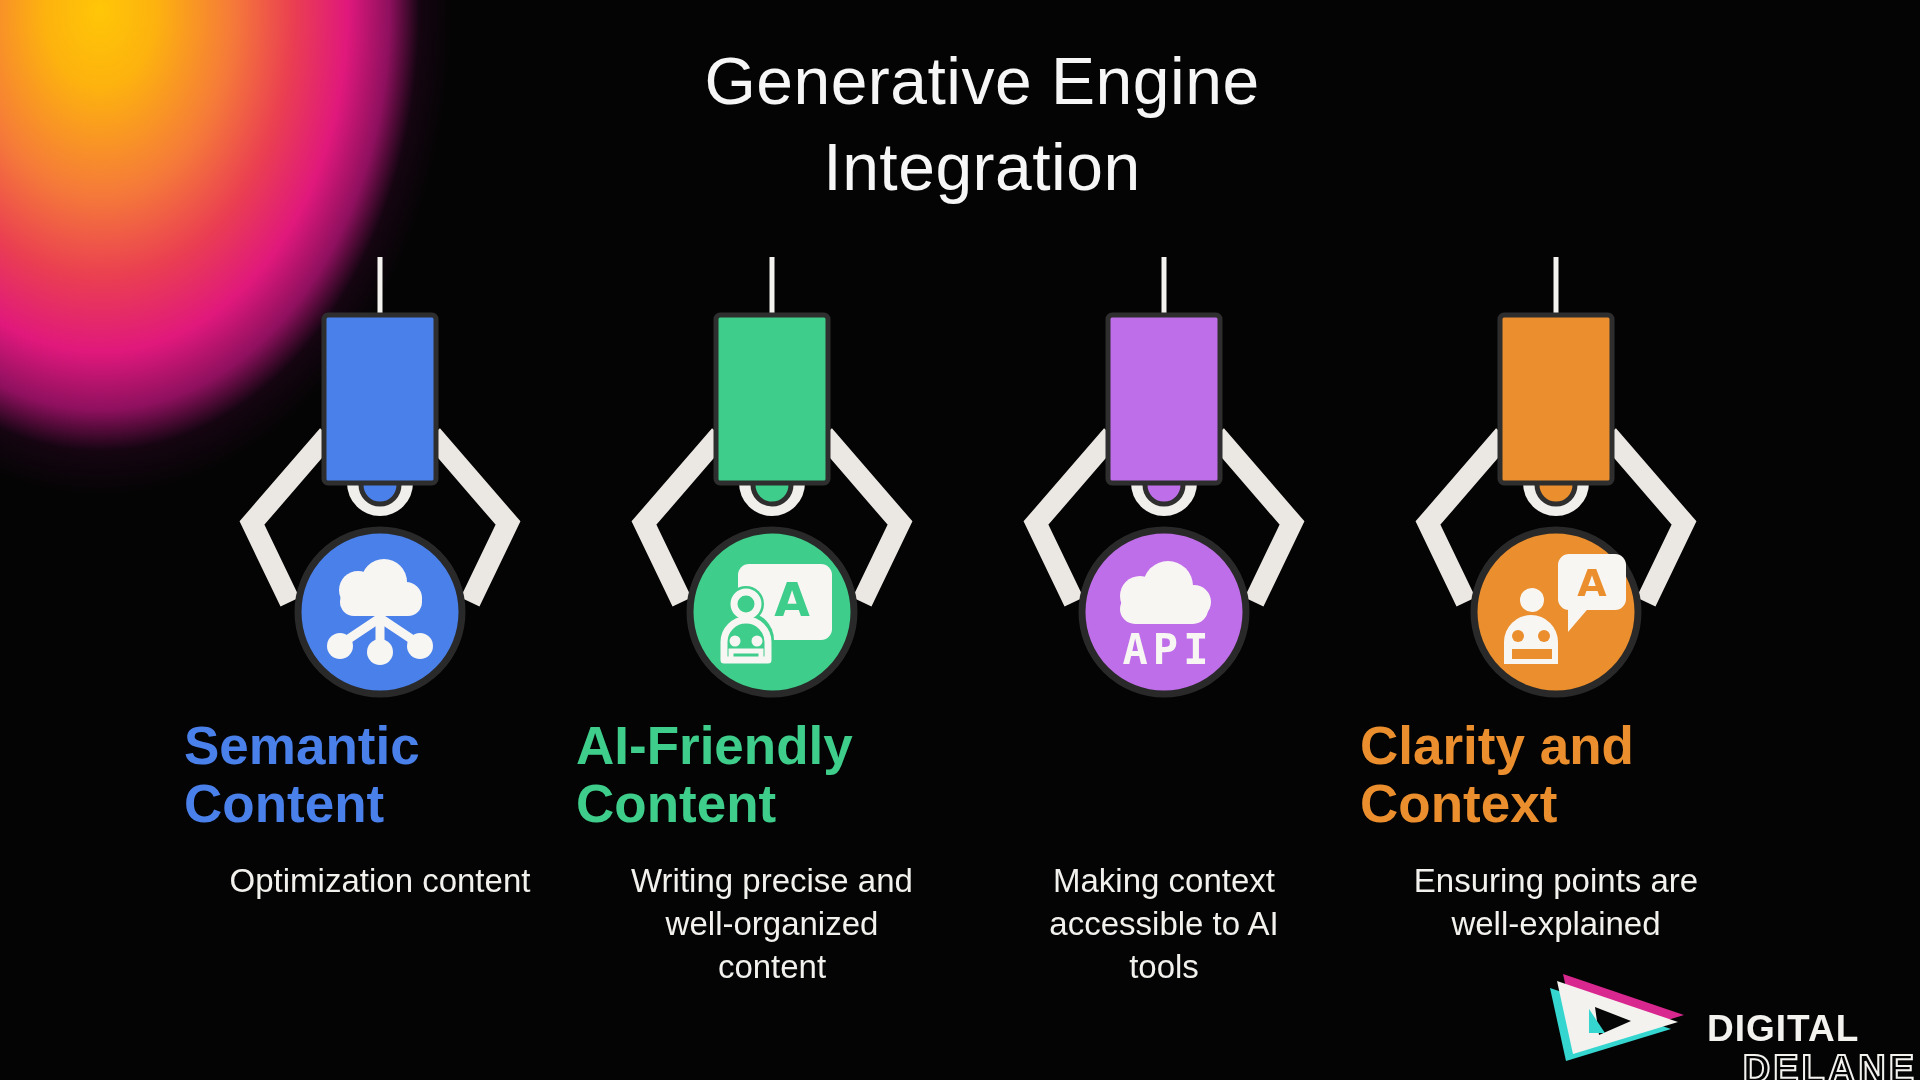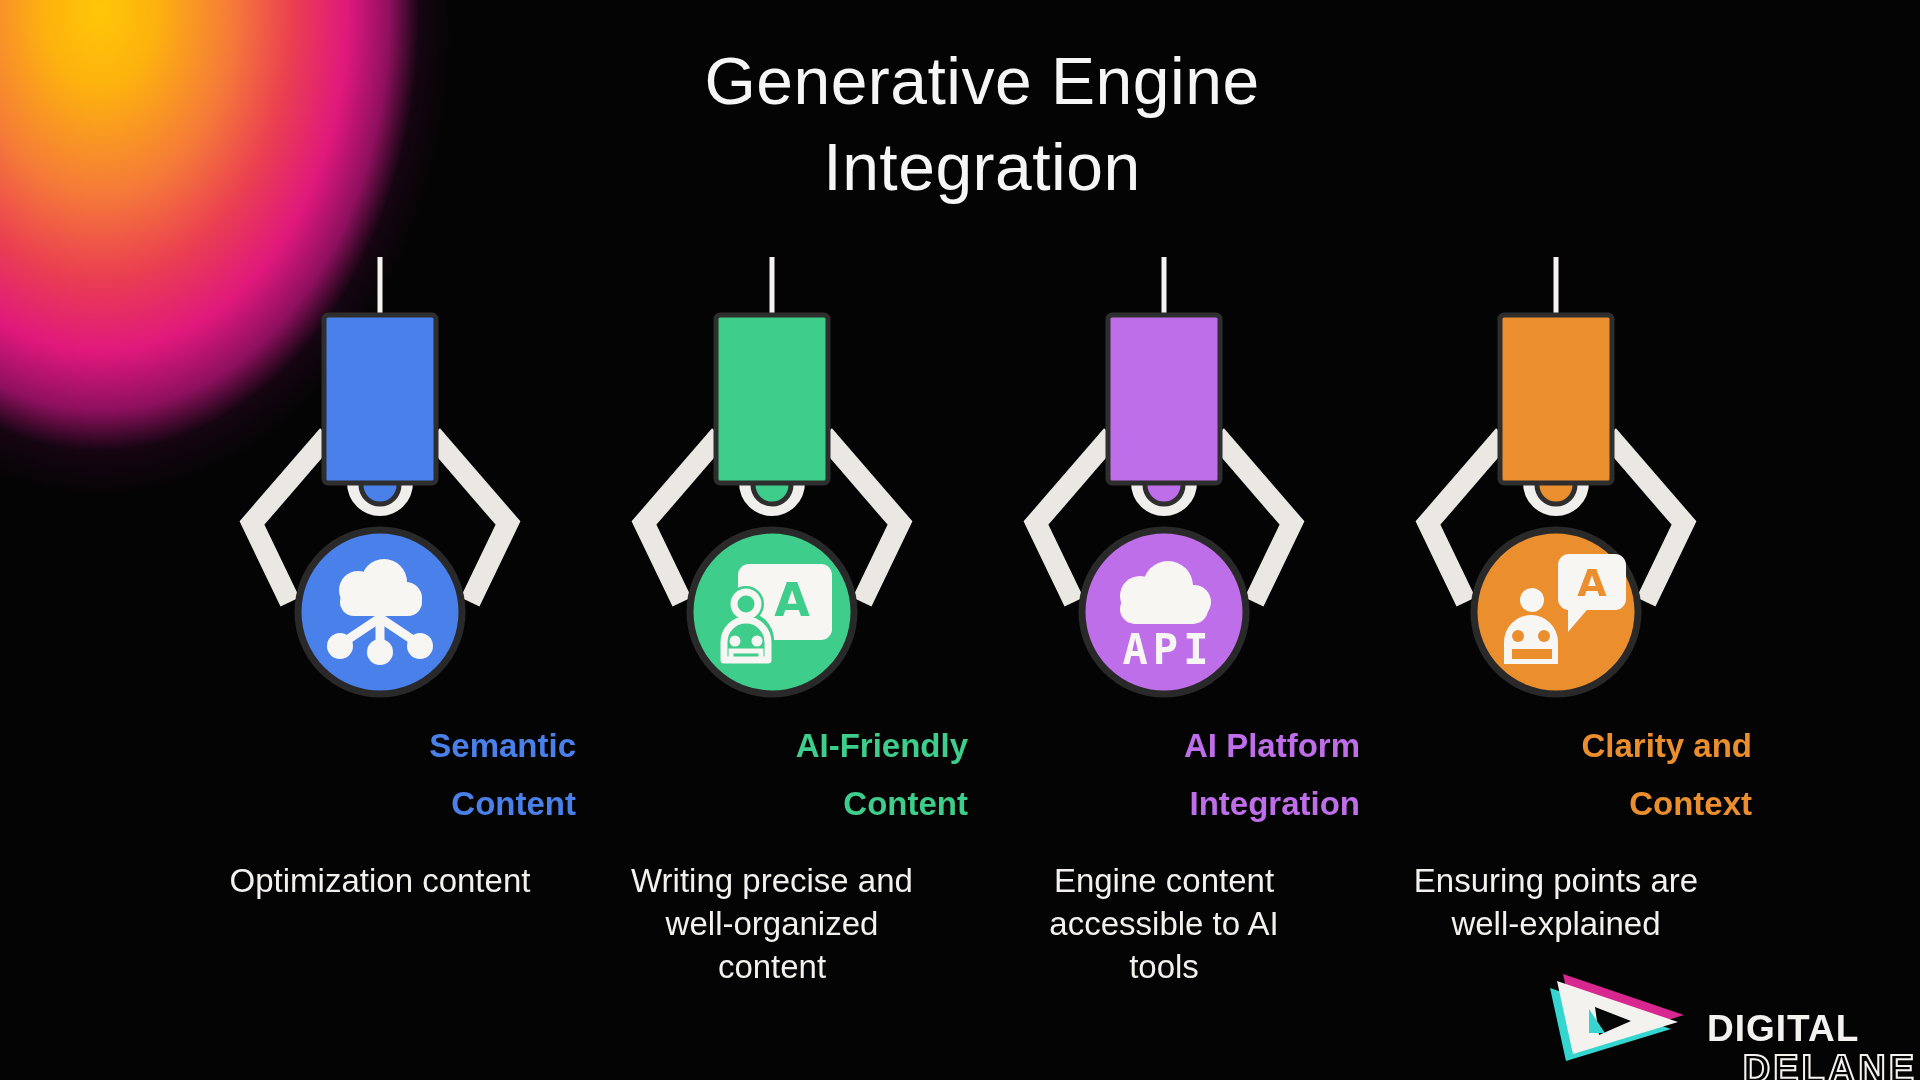--- a/index.html
+++ b/index.html
@@ -27,22 +27,22 @@
   .joint-disc{fill:#f1efeb;}
   .joint-ball{fill:var(--accent);stroke:#2e2e2e;stroke-width:5;}
   .body-rect{fill:var(--accent);stroke:#2e2e2e;stroke-width:5;}
   .big-circle{fill:var(--accent);stroke:#292929;stroke-width:7;}
   .glyph-white{fill:#f8f6f3;}
   .glyph-stroke{stroke:#f8f6f3;fill:none;}
   .glyph-accent{fill:var(--accent);}
   .icon-letter{font-family:"DejaVu Sans","Liberation Sans",sans-serif;font-weight:bold;}
   .api-text{font-family:"DejaVu Sans Mono","Liberation Mono",monospace;font-weight:bold;letter-spacing:5px;}
   .heading{
-    position:absolute;top:462px;left:0;width:100%;text-align:right;
-    color:var(--accent);font-size:33px;font-weight:bold;line-height:58px;
+    position:absolute;top:462px;left:0;width:100%;text-align:left;
+    color:var(--accent);font-size:53px;font-weight:bold;line-height:58px;
   }
   .desc{
     position:absolute;top:604px;left:0;width:100%;text-align:center;
     color:#f2f1ed;font-size:33px;font-weight:400;line-height:43px;
   }
   .logo{position:absolute;left:1545px;top:955px;width:372px;height:112px;}
   .logo-mark{position:absolute;left:0;top:8px;width:152px;height:104px;}
   .logo-text{position:absolute;left:162px;top:12px;width:210px;color:#f4f2ef;margin-top:43px;}
   .brand-1{font-size:37px;font-weight:bold;letter-spacing:1px;line-height:37px;}
   .brand-2{
@@ -141,26 +141,22 @@
     <g transform="translate(150,357)">
       <g class="glyph-white">
         <circle cx="-24" cy="-16" r="20"></circle>
           <circle cx="4" cy="-26" r="25"></circle>
         <circle cx="30" cy="-10" r="17"></circle>
           <rect x="-44" y="-18" width="88" height="30" rx="15"></rect>
       </g>
       <text class="api-text glyph-white" x="4" y="52" font-size="42" text-anchor="middle">API</text>
     </g>
   </svg>
-  <div class="heading">
-    <div>AI Platform</div>
-    <div>Integration</div>
-  </div>
-  <div class="desc">
-    <div>Engine content</div>
+  <div class="desc">
+    <div>Making context</div>
     <div>accessible to AI</div>
     <div>tools</div>
   </div>
 </div>
 
 <div class="column col-4" style="--accent: #ea8e2e;">
   <svg class="machine" viewBox="0 0 300 450">
     <rect class="cable" x="147.5" y="2" width="5" height="60"></rect>
     <polyline class="arm" points="98,180 22,268 60,347"></polyline>
     <polyline class="arm" points="202,180 278,268 240,347"></polyline>

